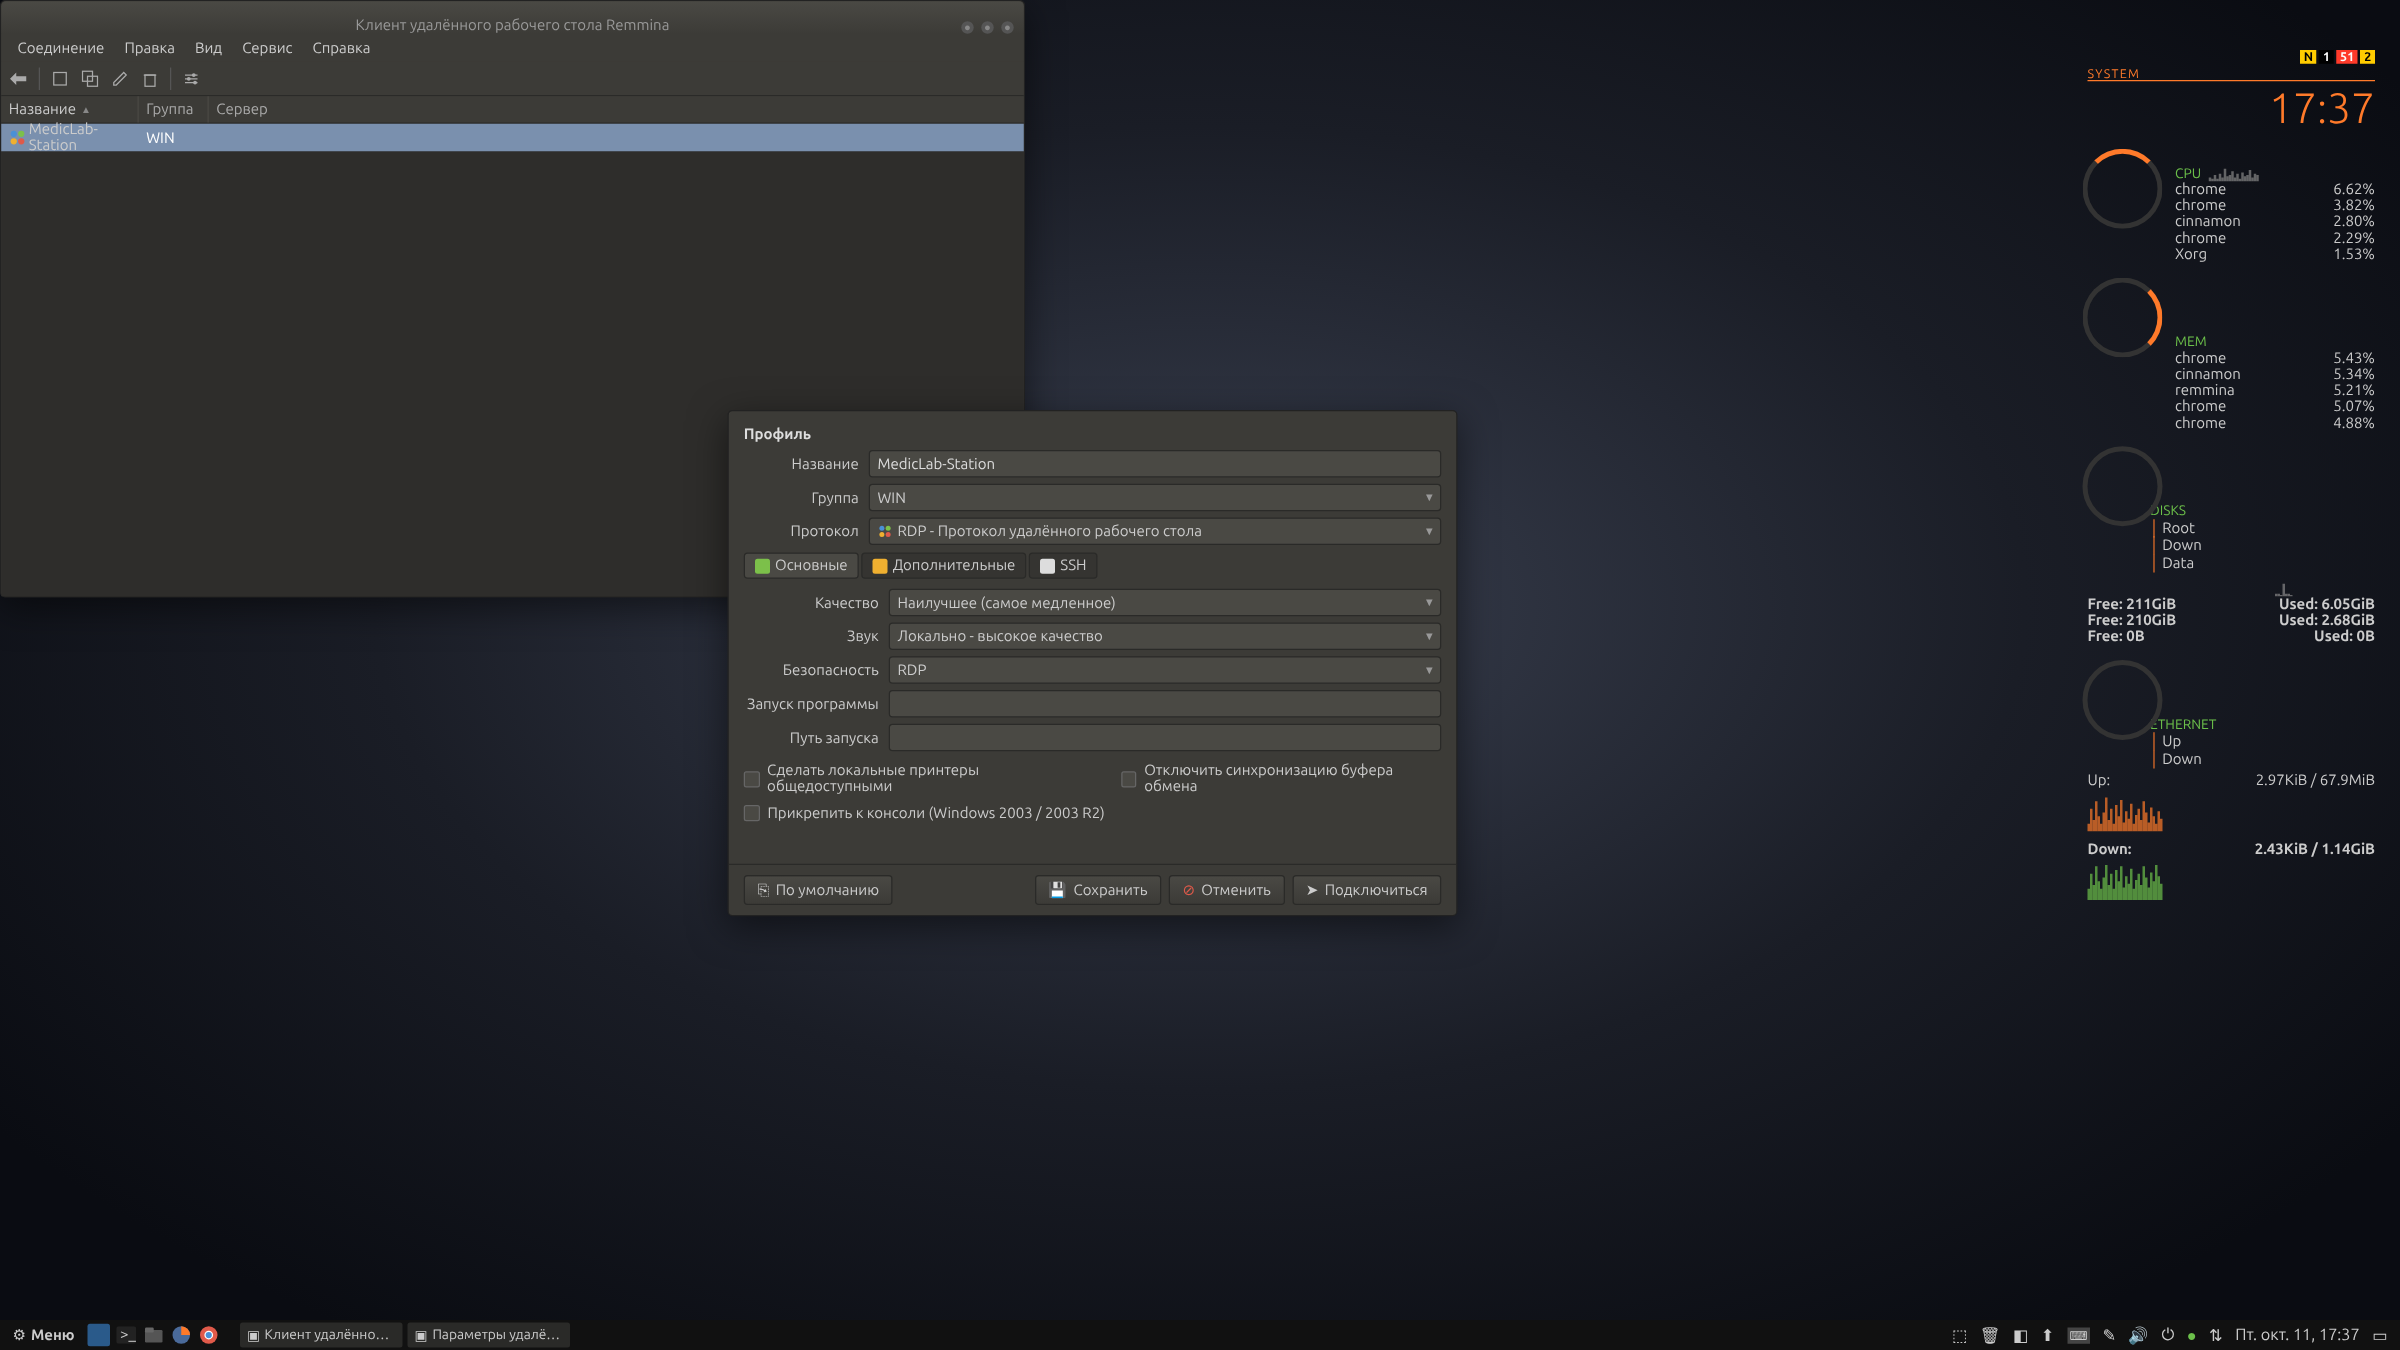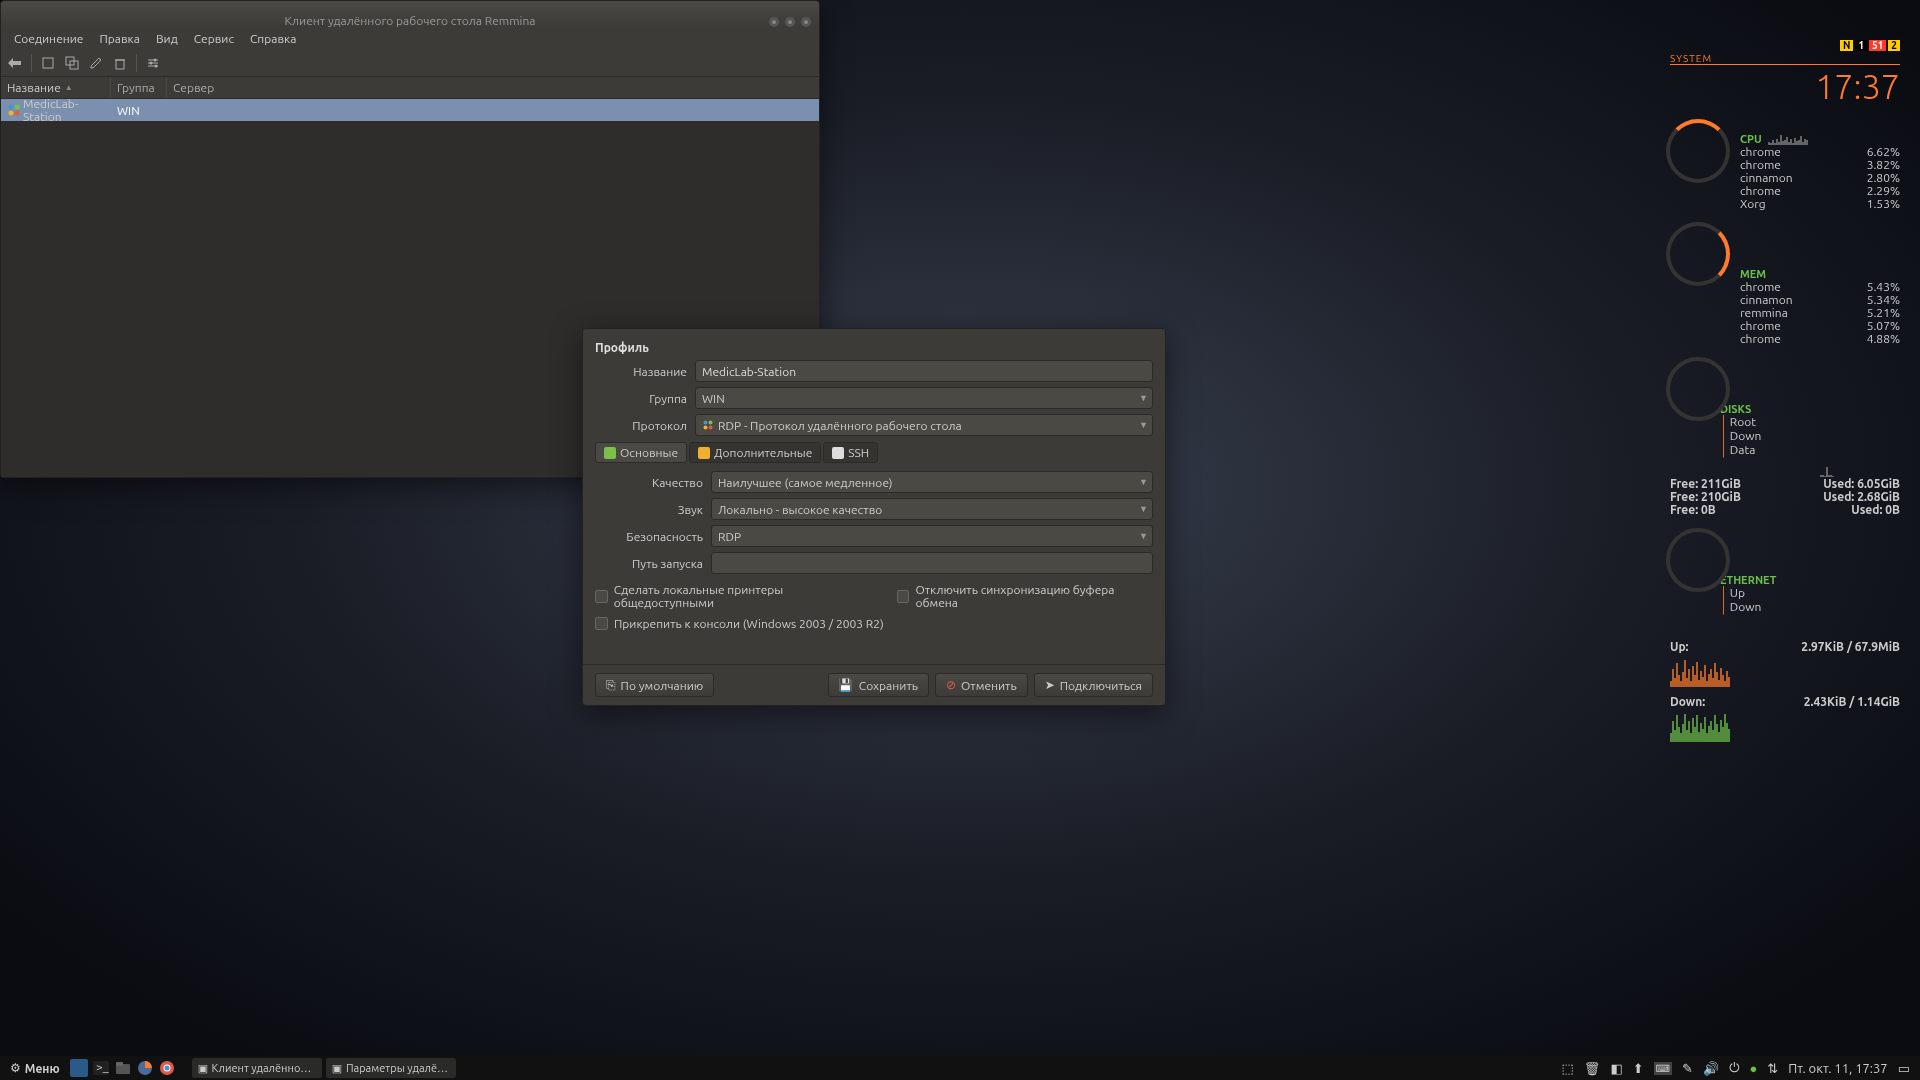--- a/index.html
+++ b/index.html
@@ -37,21 +37,21 @@
 .chk{width:13px;height:13px;background:#4a4944;border:1px solid #666;border-radius:2px}
 .btnrow{display:flex;gap:6px;padding:8px 12px;border-top:1px solid #2a2a28}
 .btn{padding:4px 10px;background:linear-gradient(#4a4944,#3c3b37);border:1px solid #2a2a28;border-radius:3px;display:flex;align-items:center;gap:5px;color:#ddd;cursor:pointer}
 .conky{position:absolute;right:20px;top:40px;width:230px;color:#ddd;font-size:11px}
 .conky .hdr{color:#ff7a2a;font-size:10px;letter-spacing:1px}
 .conky .line{border-bottom:1px solid #ff7a2a;margin-bottom:2px;display:flex;justify-content:space-between;align-items:baseline}
 .conky .time{font-size:34px;color:#ff7a2a;text-align:right;font-weight:300}
 .conky .badges{display:flex;gap:2px;justify-content:flex-end;margin-bottom:2px}
 .conky .badge{padding:0 3px;font-size:10px;font-weight:bold}
 .conky .sec{margin-top:30px}
-.conky .seclabel{color:#6cc04a;font-weight:bold;font-size:11px;margin-left:70px}
+.conky .seclabel{color:#6cc04a;font-weight:normal;font-size:11px;margin-left:70px}
 .conky .proc{display:flex;justify-content:space-between;font-size:11px;margin-left:70px}
 .conky .proc.hi{color:#ff7a2a}
 .conky .ring{position:absolute;width:64px;height:64px;border:4px solid #333;border-radius:50%}
 .conky .netrow{display:flex;justify-content:space-between;font-size:11px}
 .conky .graph{height:30px;display:flex;align-items:flex-end;gap:0;margin-top:4px}
 .conky .graph span{width:2px;background:#ff7a2a;opacity:.7}
 .conky .graph.green span{background:#6cc04a}
 .conky .graph.gray span{background:#888}
 .panel{position:absolute;left:0;right:0;bottom:0;height:24px;background:#111;display:flex;align-items:center;padding:0 4px;gap:4px}
 .panel .menu-btn{display:flex;align-items:center;gap:4px;padding:0 6px;height:100%}
@@ -206,20 +206,24 @@
           <span>Локально - высокое качество</span>
           <span class="arrow">▼</span>
         </div>
       </div>
     <div class="formrow">
         <label class="wide">Безопасность</label>
         <div class="combo">
           <span>RDP</span>
           <span class="arrow">▼</span>
         </div>
+      </div>
+    <div class="formrow">
+        <label class="wide">Запуск программы</label>
+        <input class="txtinput" value="" style="">
       </div>
     <div class="formrow">
         <label class="wide">Путь запуска</label>
         <input class="txtinput" value="" style="">
       </div>
     <div style="display:flex;gap:18px">
       <div class="chkrow">
           <span class="chk"></span>
           <span>Сделать локальные принтеры общедоступными</span>
         </div>
@@ -378,21 +382,21 @@
   </div>
 
   <div class="sec" style="position:relative;margin-top:18px">
     <div class="ring" style="left:-4px;top:-6px"></div>
     <div style="height:40px"></div>
     <div style="margin-left:50px">
       <div class="seclabel" style="margin-left:0">ETHERNET</div>
       <div style="font-size:10px"><span style="color:#ff7a2a">│</span> <span>Up</span></div>
       <div style="font-size:10px"><span style="color:#ff7a2a">│</span> <span>Down</span></div>
     </div>
-    <div class="netrow" style="margin-top:26px;font-weight:bold">
+    <div class="netrow" style="margin-top:4px;font-weight:normal">
         <span>Up:</span>
         <span>2.97KiB / 67.9MiB</span>
       </div>
     <div class="graph">
         <span style="height:20%"></span>
         <span style="height:60%"></span>
         <span style="height:30%"></span>
         <span style="height:80%"></span>
         <span style="height:40%"></span>
         <span style="height:20%"></span>

